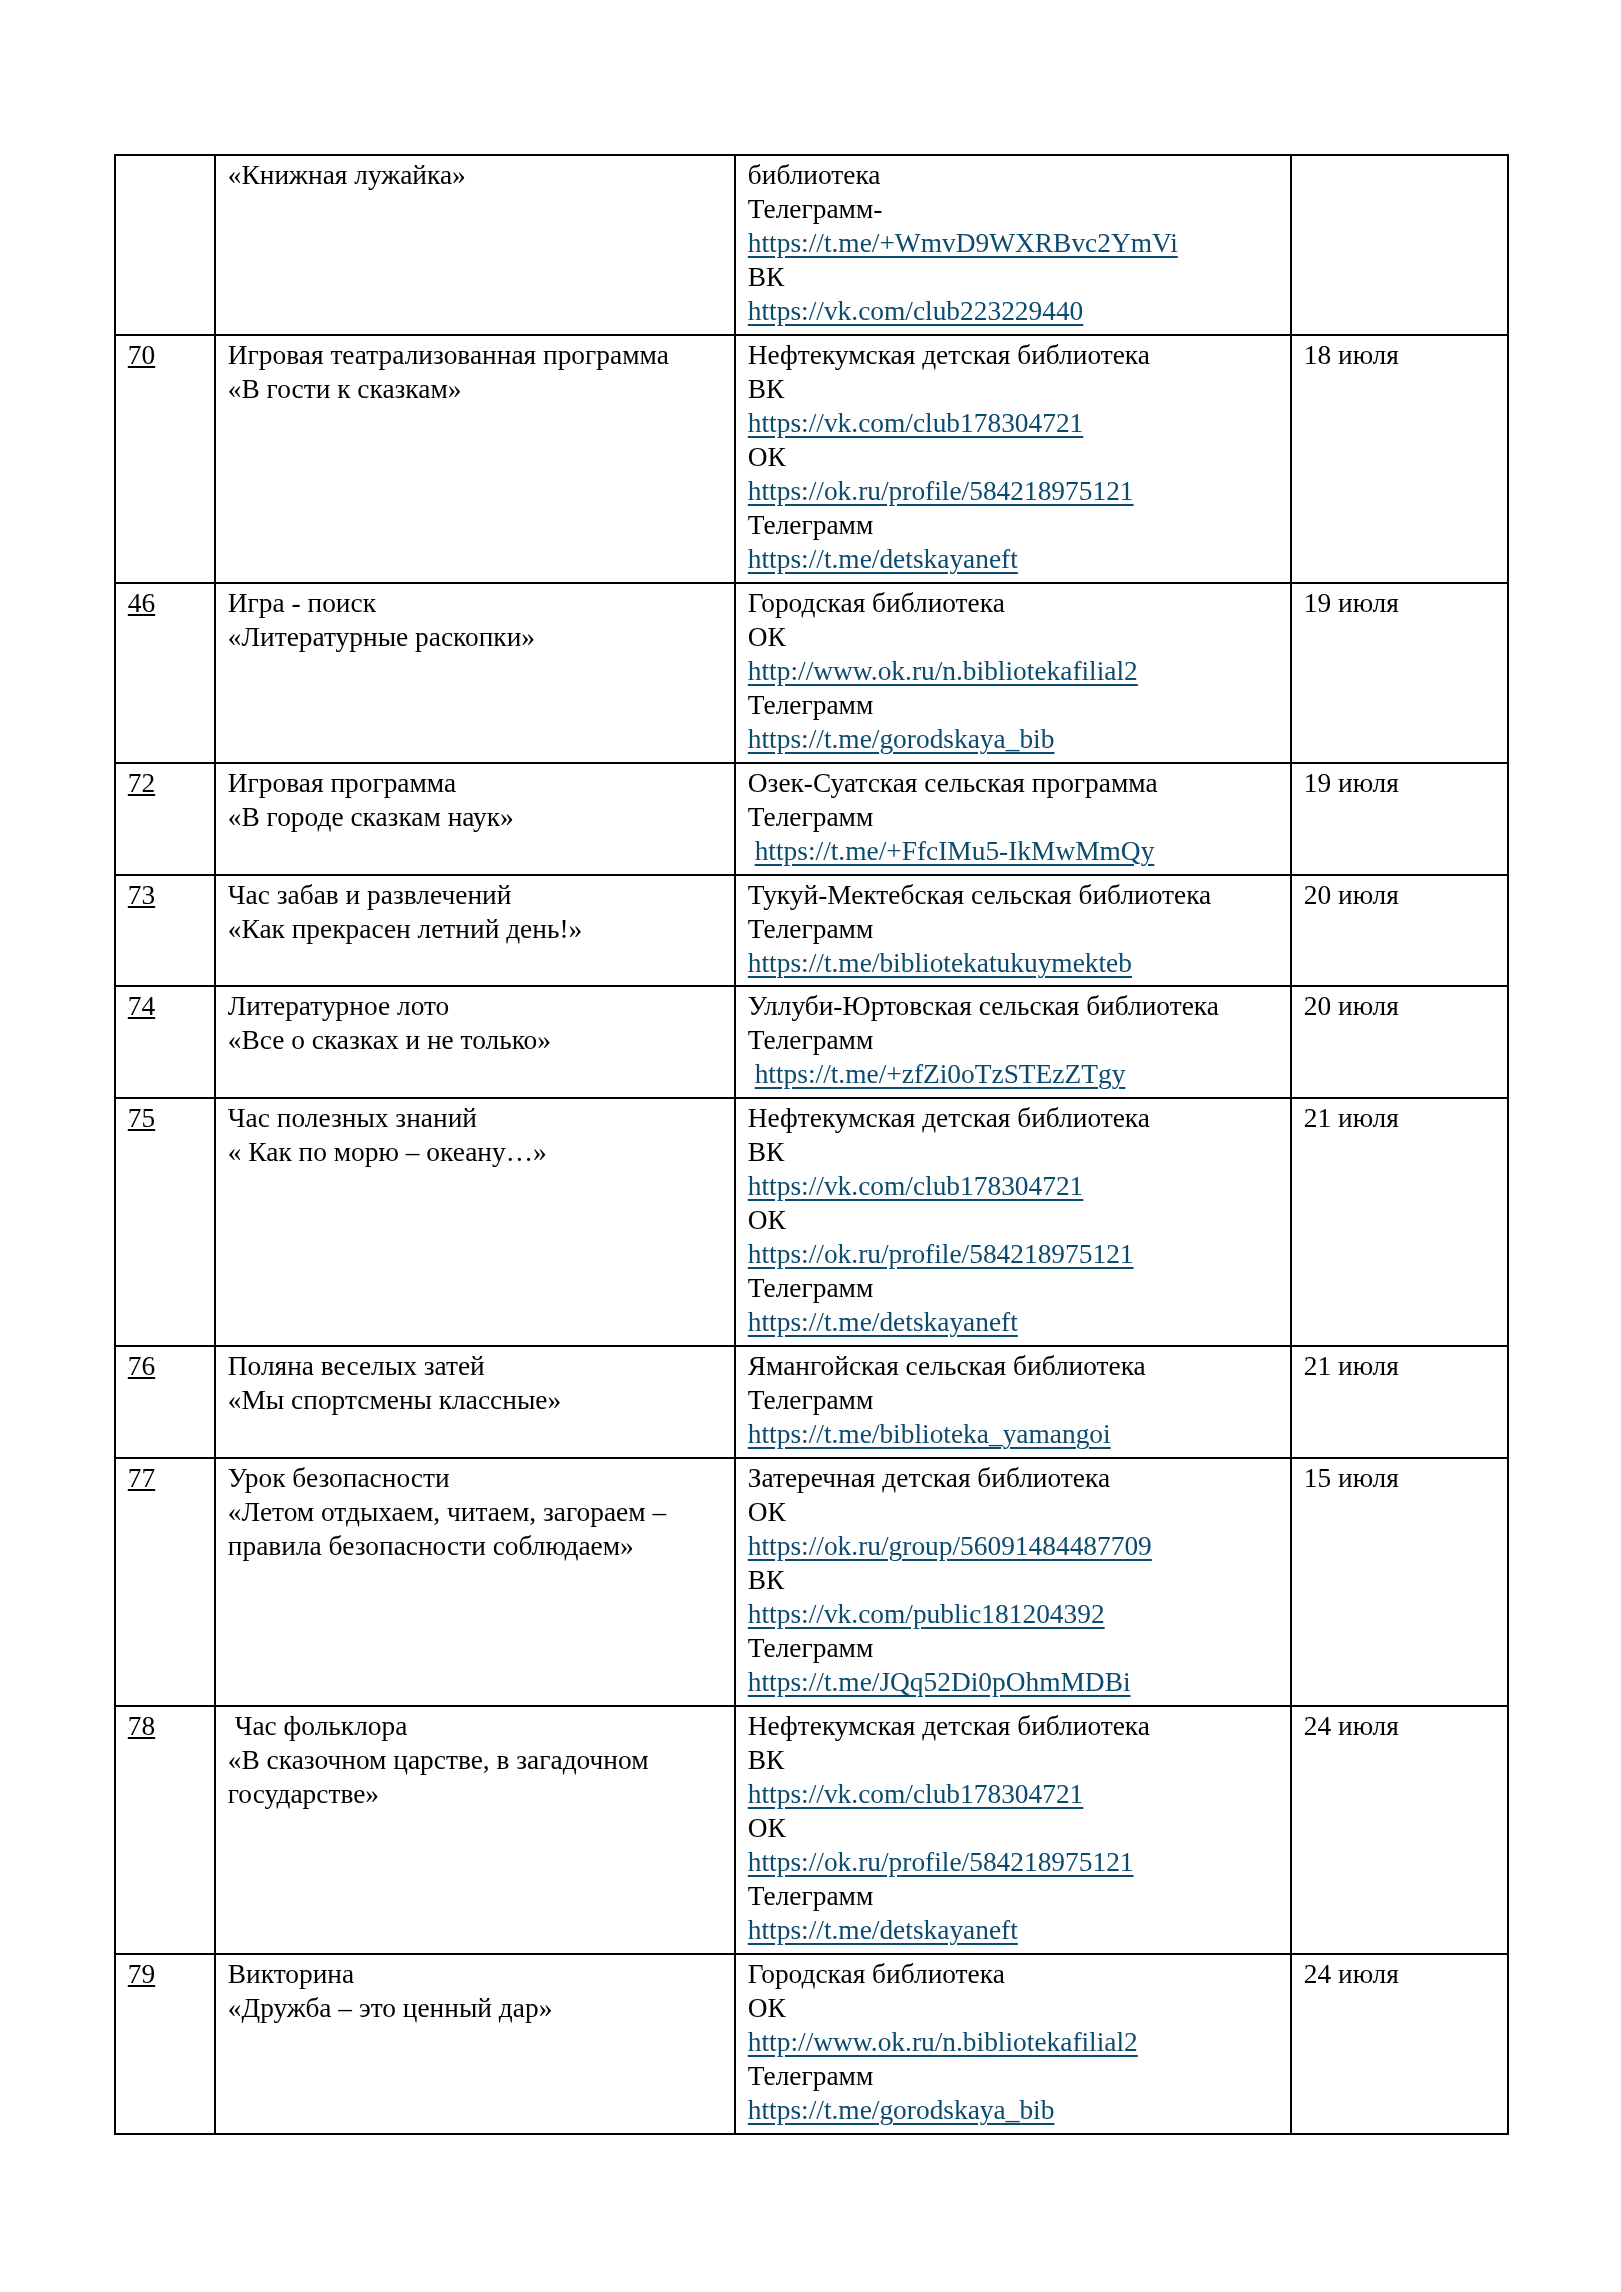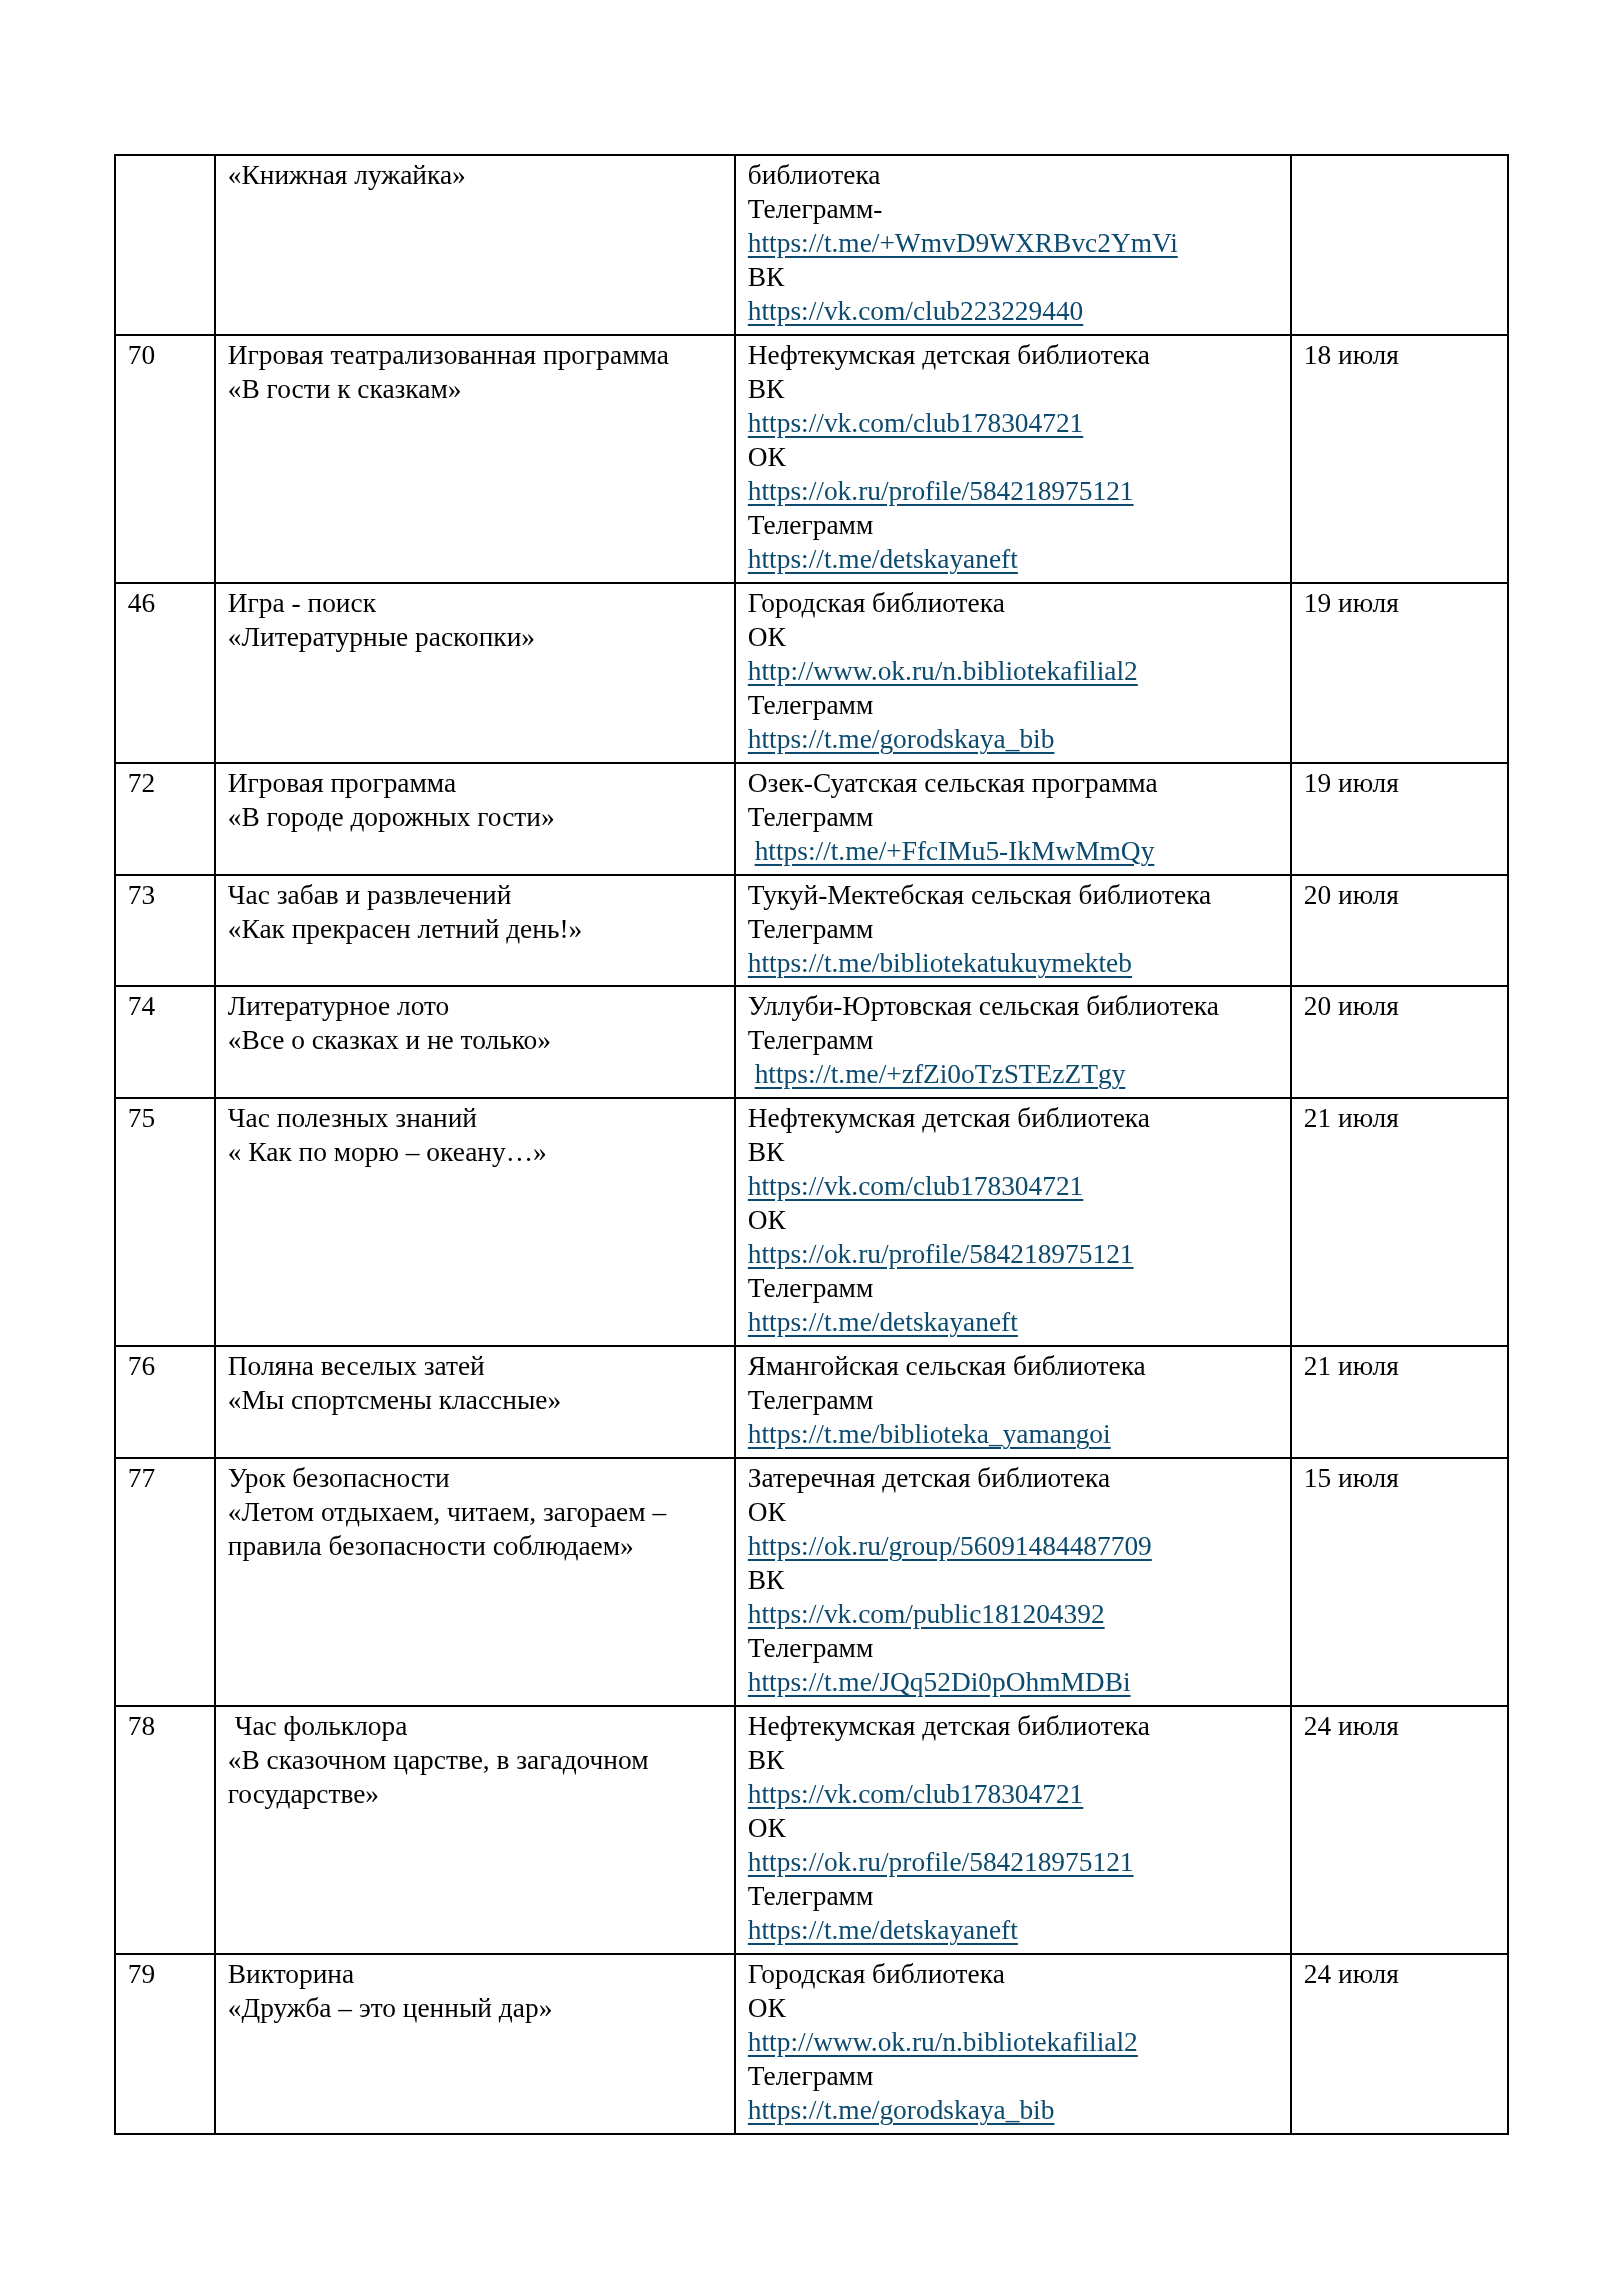--- a/index.html
+++ b/index.html
@@ -26,21 +26,21 @@
     table-layout: fixed;
     width: 1393px;
   }
   table.events td {
     border: 2.9px solid #000000;
     vertical-align: top;
     padding: 2px 9.8px 5.9px 11.8px;
     font-size: 27.4px;
     line-height: 34px;
   }
-  td.num-cell { padding-left: 13.7px; }
+  td.num-cell { padding-left: 13.7px; text-decoration: underline; }
   .line {
     white-space: pre;
     font-size: 27.4px;
     line-height: 34px;
   }
   a.link {
     color: #0c4a6e;
     text-decoration: underline;
     text-decoration-thickness: 2px;
     text-underline-offset: 3.9px;
@@ -119,21 +119,21 @@
       <div class="line">19 июля</div>
     </td>
   </tr>
 
   <tr>
     <td class="num-cell">
       <div class="line">72</div>
     </td>
     <td>
             <div class="line">Игровая программа</div>
-            <div class="line">«В городе дорожных гости»</div>
+            <div class="line">«В городе сказкам наук»</div>
           </td>
     <td>
             <div class="line">Озек-Суатская сельская программа</div>
             <div class="line">Телеграмм</div>
             <div class="line"> <a class="link" href="#">https://t.me/+FfcIMu5-IkMwMmQy</a></div>
           </td>
     <td>
       <div class="line">19 июля</div>
     </td>
   </tr>

